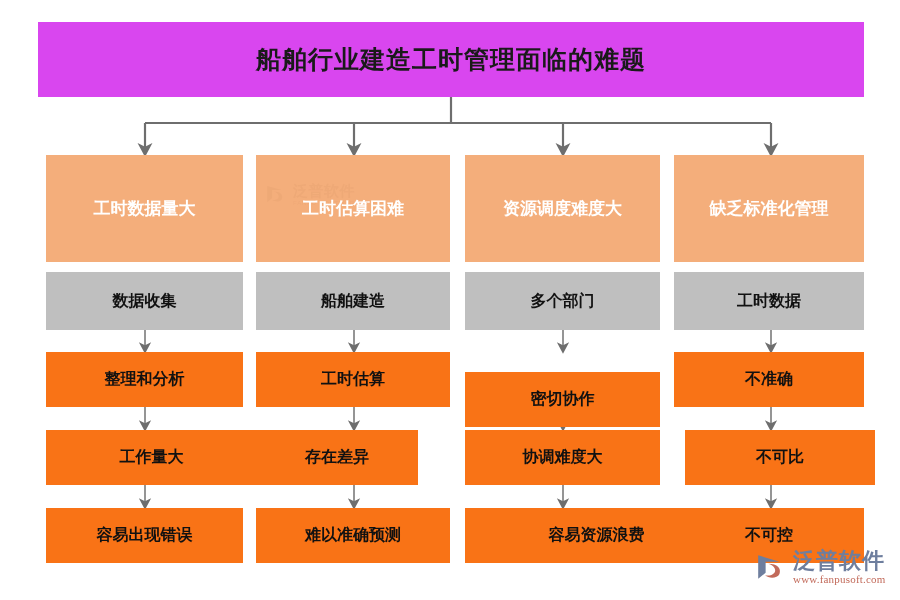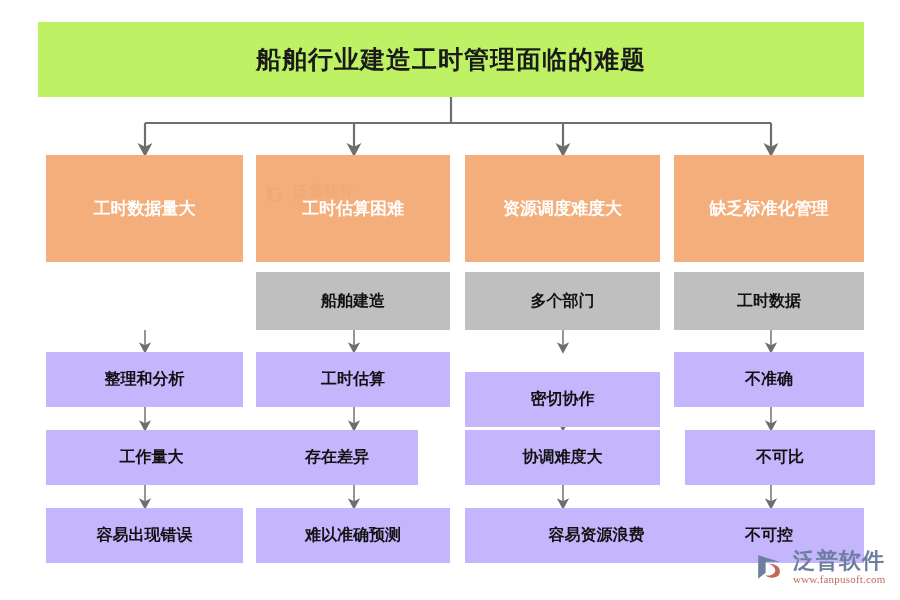--- a/index.html
+++ b/index.html
@@ -16,21 +16,21 @@
     font-family: "Liberation Sans", "DejaVu Sans", sans-serif;
   }
 
   
   .title-bar {
     position: absolute;
     left: 38px;
     top: 22px;
     width: 826px;
     height: 75px;
-    background: #bef264;
+    background: #d946ef;
     display: flex;
     align-items: center;
     justify-content: center;
   }
   .title-text {
     font-size: 25px;
     font-weight: bold;
     color: #1a1a1a;
     letter-spacing: 1px;
     white-space: nowrap;
@@ -62,21 +62,21 @@
     color: #ffffff;
     white-space: nowrap;
     position: relative;
     z-index: 3;
   }
 
   
   .gray-box {
     position: absolute;
     height: 55px;
-    background: #c4b5fd;
+    background: #f97316;
     display: flex;
     align-items: center;
     justify-content: center;
   }
   .gray-box.head {
     background: #BFBFBF;
     height: 58px;
   }
   .gray-box .label {
     font-size: 16px;
@@ -217,20 +217,23 @@
   </div>
 
   <div class="orange-box" style="left:465px; width:195px;">
     <span class="label">资源调度难度大</span>
   </div>
 
   <div class="orange-box" style="left:674px; width:190px;">
     <span class="label">缺乏标准化管理</span>
   </div>
 
+  <div class="gray-box head" style="left:46px; width:197px; top:272px;">
+    <span class="label">数据收集</span>
+  </div>
   <div class="gray-box" style="left:46px; width:197px; top:352px;">
     <span class="label">整理和分析</span>
   </div>
   <div class="gray-box" style="left:46px; width:211px; top:430px;">
     <span class="label">工作量大</span>
   </div>
   <div class="gray-box" style="left:46px; width:197px; top:508px;">
     <span class="label">容易出现错误</span>
   </div>
 

